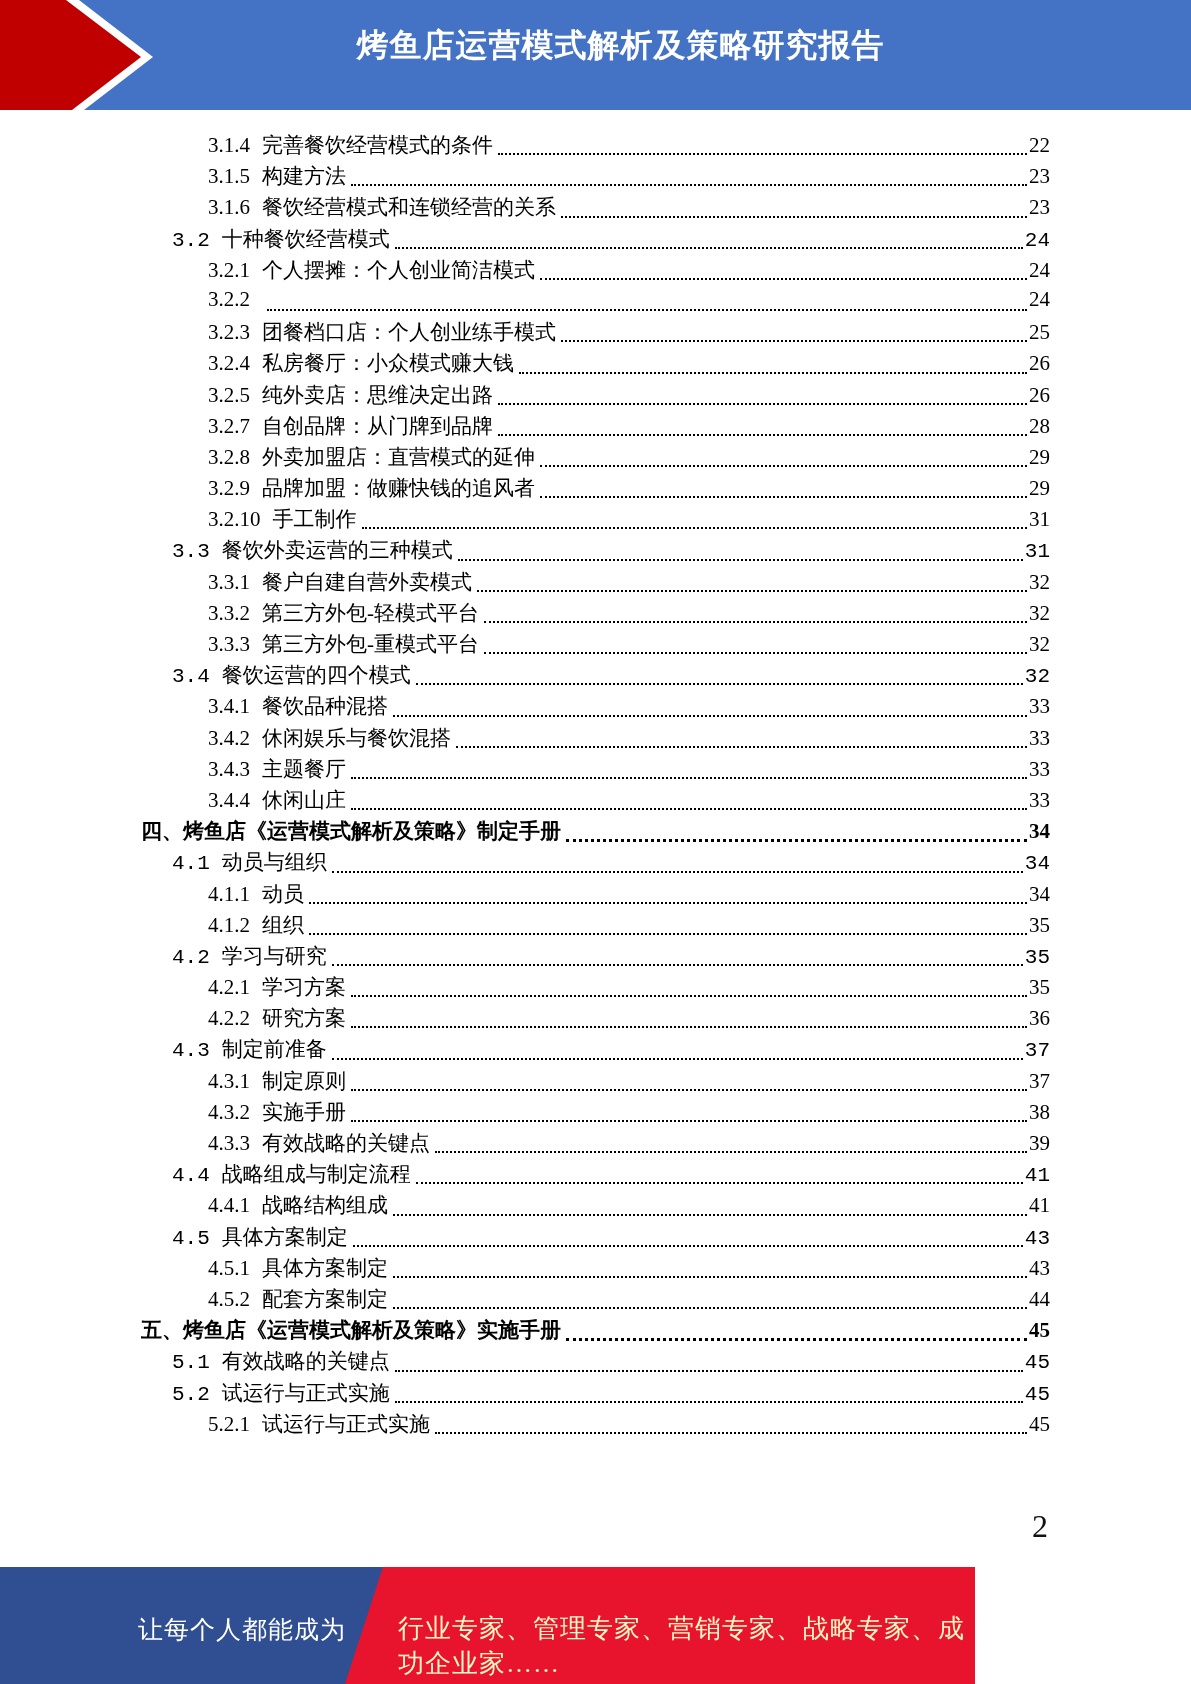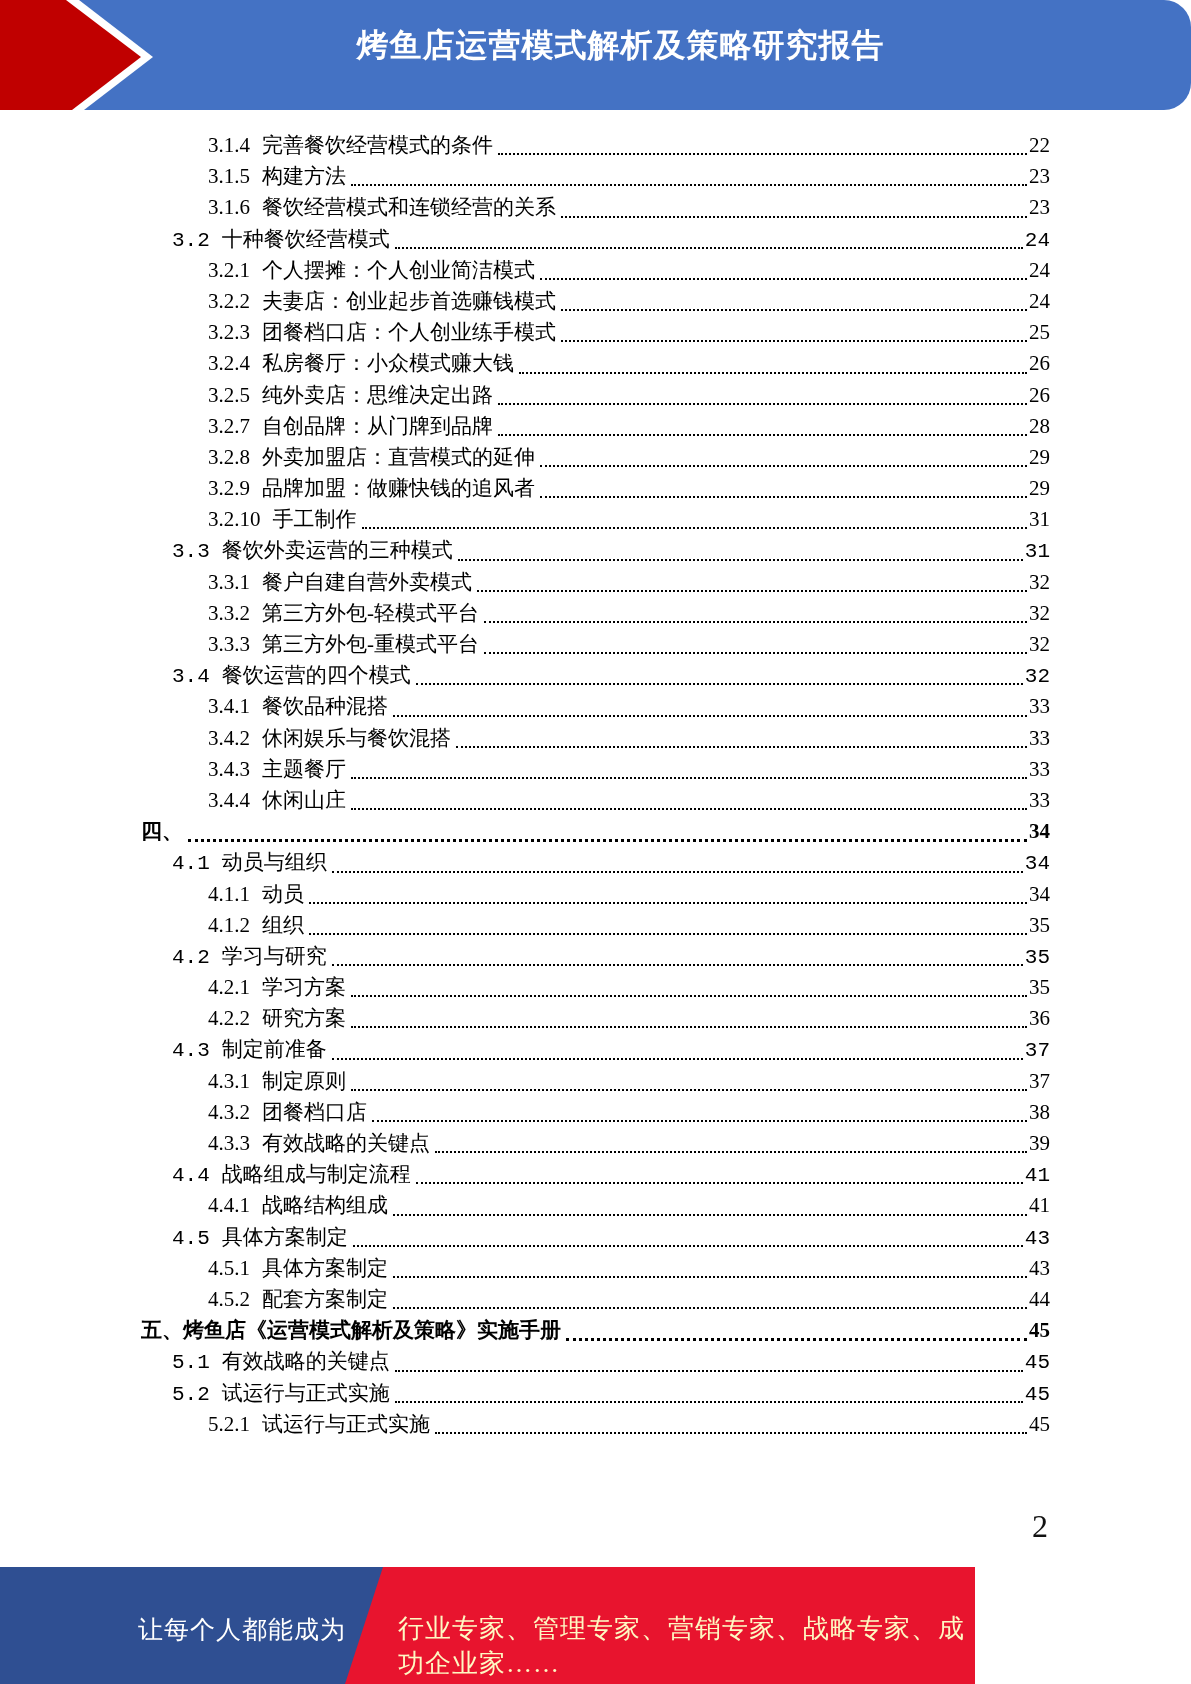--- a/index.html
+++ b/index.html
@@ -5,21 +5,20 @@
   html,body { margin:0; padding:0; background:#ffffff; }
   .page {
     position:relative; width:1191px; height:1684px; background:#ffffff;
     font-family:"Liberation Serif", serif; overflow:hidden;
   }
 
   
   .header {
     position:absolute; top:0; left:0; width:100%; height:110px;
     background:var(--header-blue,#4472C4);
-    border-radius:27px;
   }
   .header-arrow { position:absolute; left:0; top:0; display:block; }
   .header-title {
     position:absolute; left:0; right:0; top:26px; text-align:center;
     padding-left:50px; color:#ffffff;
     font-family:"Liberation Sans", sans-serif; font-weight:bold;
     font-size:32px; letter-spacing:1px; line-height:38px;
   }
 
   
@@ -104,21 +103,20 @@
     <span class="pg">24</span>
   </div>
       <div class="toc-row lvl3">
     <span class="num">3.2.1</span>
     <span class="ttl">个人摆摊：个人创业简洁模式</span>
     <span class="dots"></span>
     <span class="pg">24</span>
   </div>
       <div class="toc-row lvl3">
     <span class="num">3.2.2</span>
-    <span class="ttl">夫妻店：创业起步首选赚钱模式</span>
     <span class="dots"></span>
     <span class="pg">24</span>
   </div>
       <div class="toc-row lvl3">
     <span class="num">3.2.3</span>
     <span class="ttl">团餐档口店：个人创业练手模式</span>
     <span class="dots"></span>
     <span class="pg">25</span>
   </div>
       <div class="toc-row lvl3">
@@ -206,20 +204,21 @@
     <span class="pg">33</span>
   </div>
       <div class="toc-row lvl3">
     <span class="num">3.4.4</span>
     <span class="ttl">休闲山庄</span>
     <span class="dots"></span>
     <span class="pg">33</span>
   </div>
       <div class="toc-row lvl1">
     <span class="num">四、</span>
+    <span class="ttl">烤鱼店《运营模式解析及策略》制定手册</span>
     <span class="dots"></span>
     <span class="pg">34</span>
   </div>
       <div class="toc-row lvl2">
     <span class="num">4.1</span>
     <span class="ttl">动员与组织</span>
     <span class="dots"></span>
     <span class="pg">34</span>
   </div>
       <div class="toc-row lvl3">
@@ -259,21 +258,21 @@
     <span class="pg">37</span>
   </div>
       <div class="toc-row lvl3">
     <span class="num">4.3.1</span>
     <span class="ttl">制定原则</span>
     <span class="dots"></span>
     <span class="pg">37</span>
   </div>
       <div class="toc-row lvl3">
     <span class="num">4.3.2</span>
-    <span class="ttl">团餐档口店</span>
+    <span class="ttl">实施手册</span>
     <span class="dots"></span>
     <span class="pg">38</span>
   </div>
       <div class="toc-row lvl3">
     <span class="num">4.3.3</span>
     <span class="ttl">有效战略的关键点</span>
     <span class="dots"></span>
     <span class="pg">39</span>
   </div>
       <div class="toc-row lvl2">

